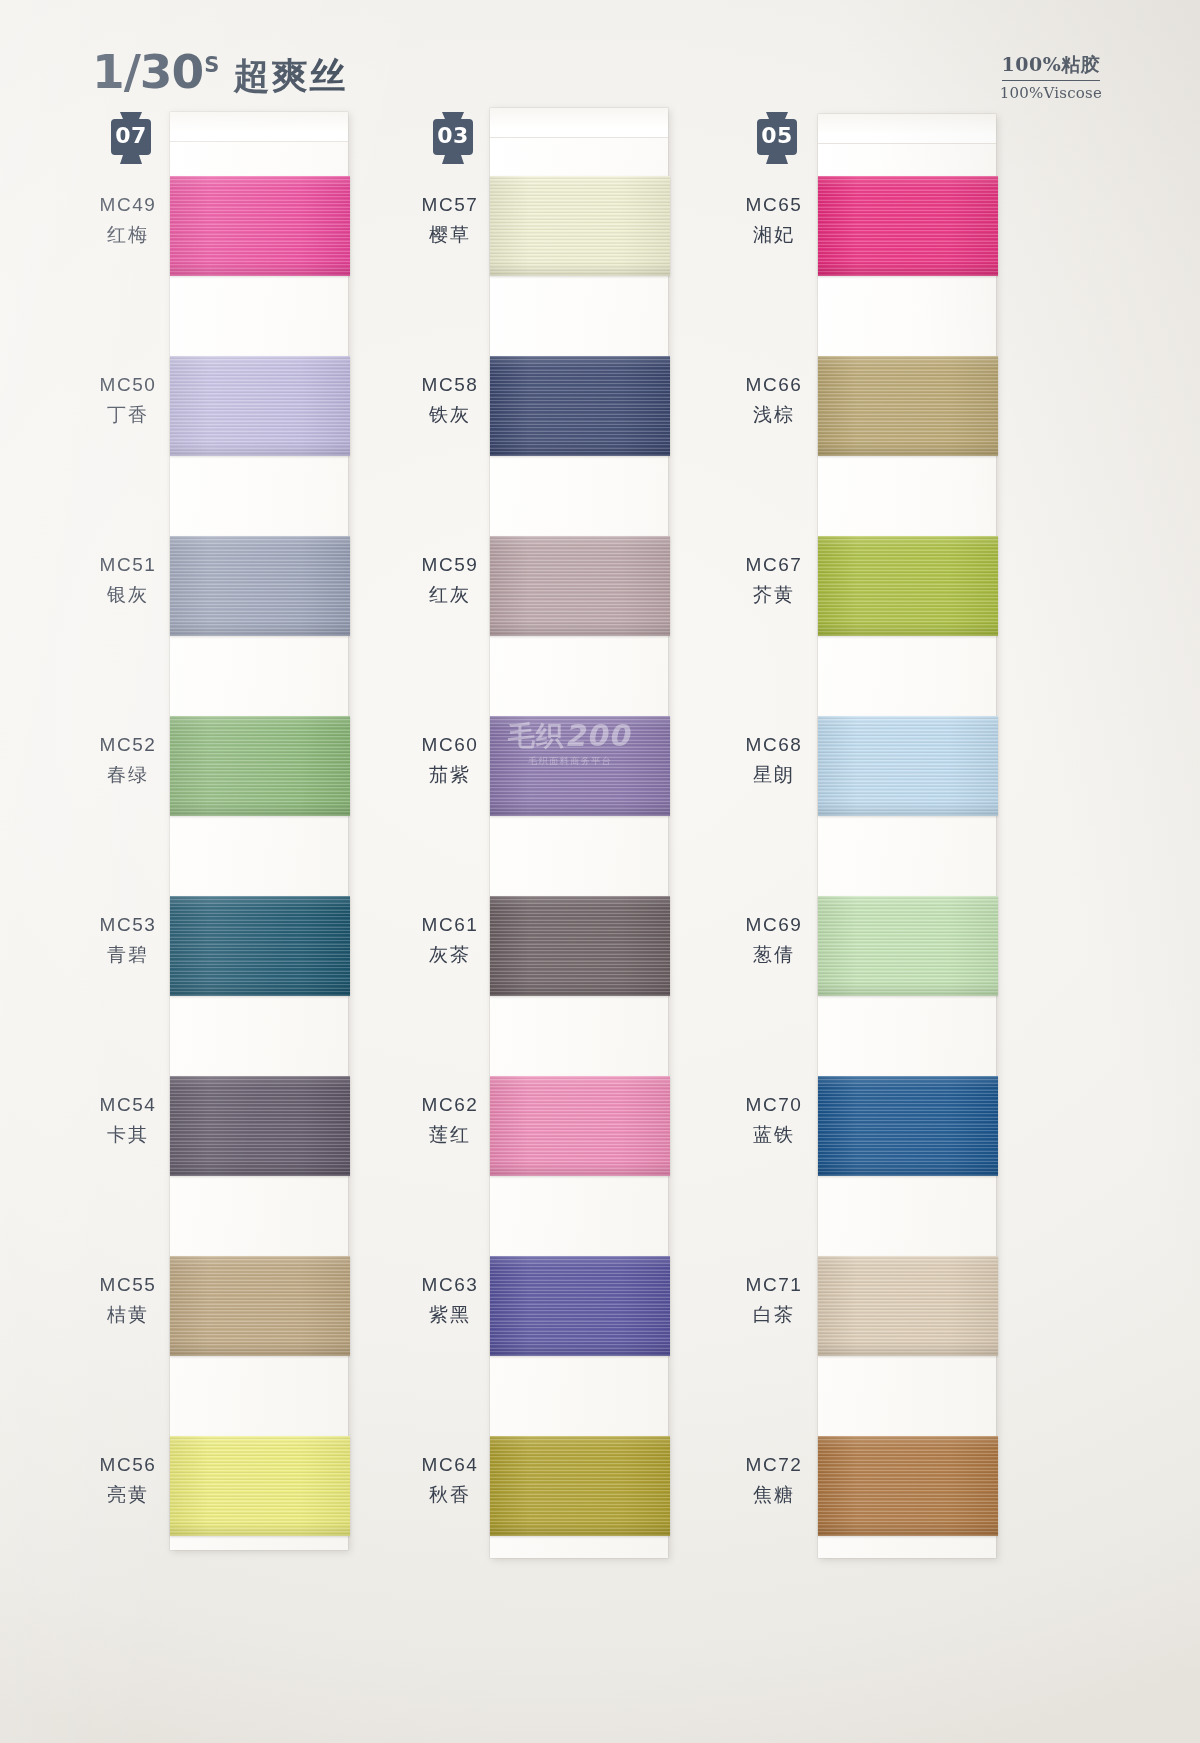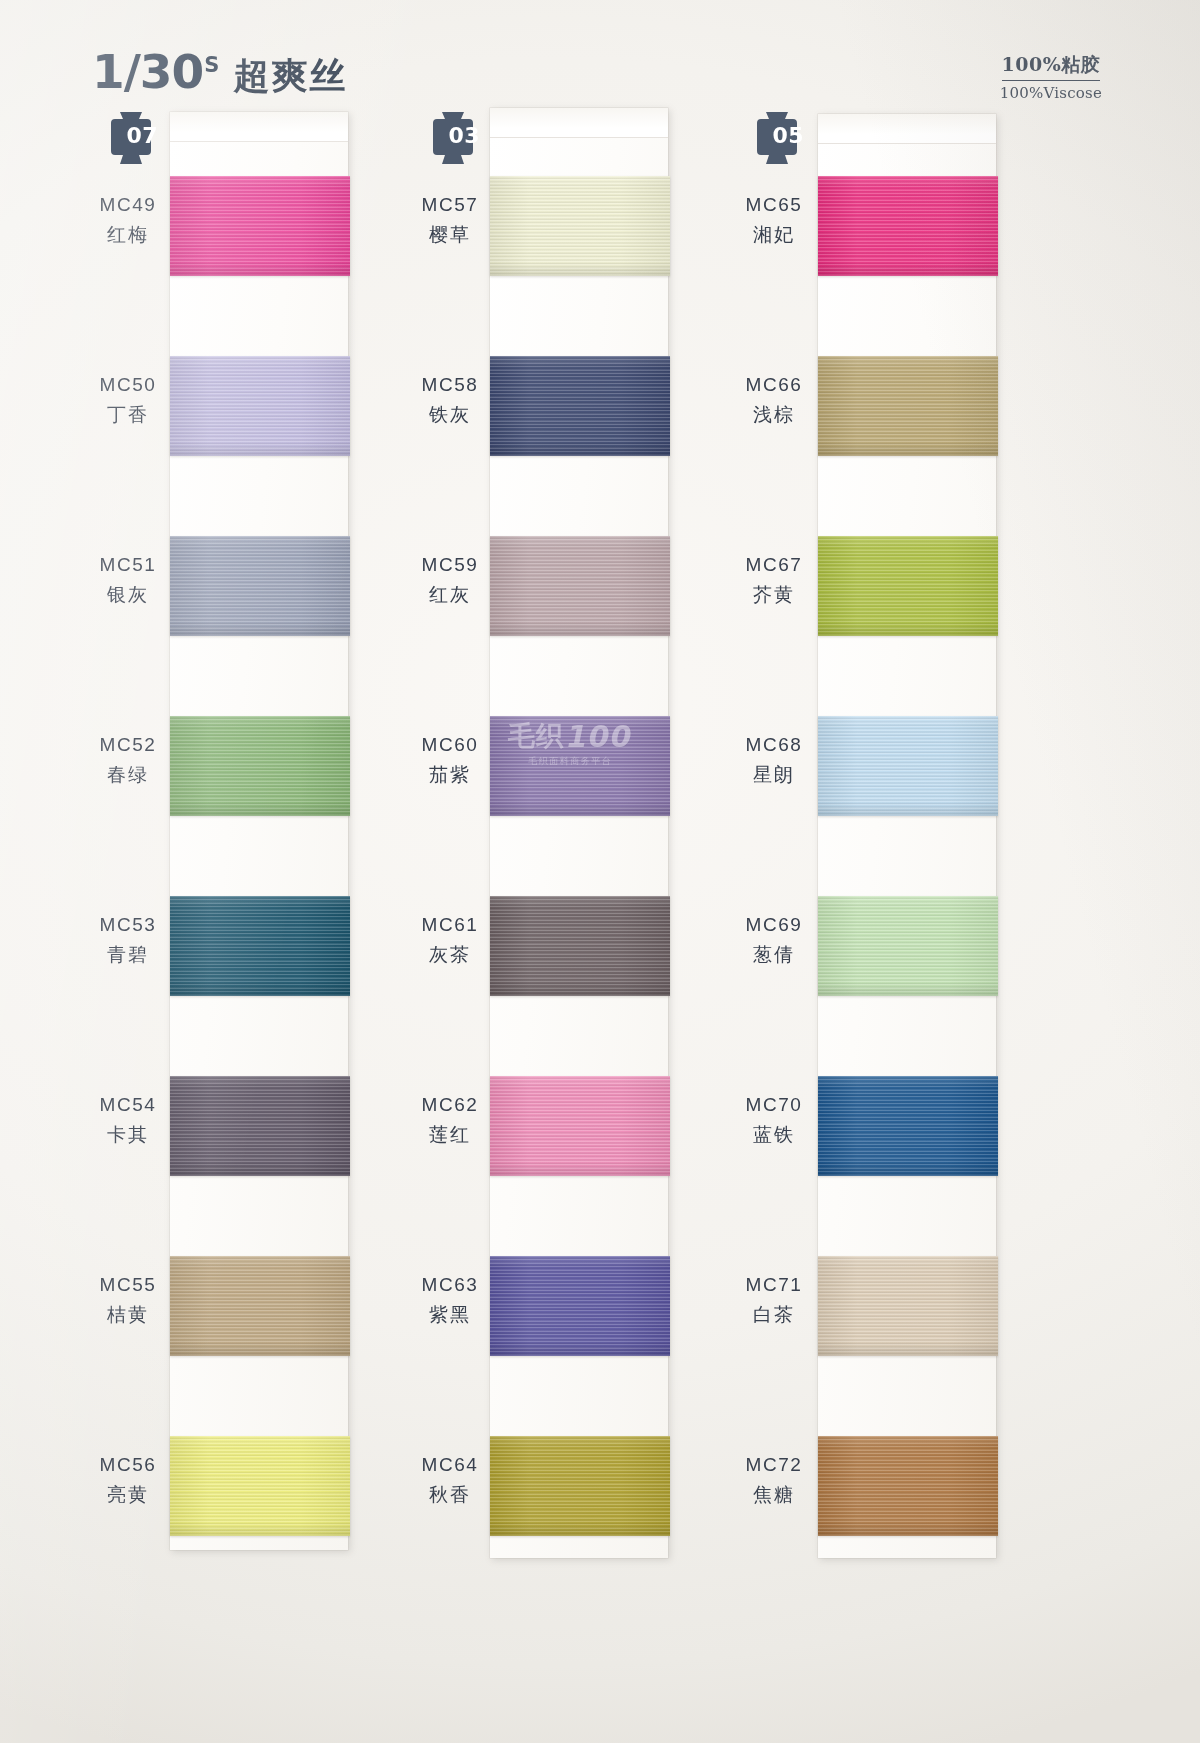--- a/index.html
+++ b/index.html
@@ -109,21 +109,21 @@
     top: 2px;
     width: 54px;
     height: 56px;
     z-index: 5;
   }
   .spool-tag svg { display: block; width: 100%; height: 100%; }
   .spool-num {
     position: absolute;
     left: 0; right: 0;
     top: 13px;
-    text-align: right;
+    text-align: center;
     font-family: "DejaVu Sans", sans-serif;
     font-size: 22px;
     font-weight: 700;
     color: #ffffff;
     letter-spacing: 0.5px;
   }
 
   
   .card-strip {
     position: absolute;
@@ -224,21 +224,21 @@
     text-align: center;
   }
   .wm-main {
     font-family: "DejaVu Serif", "Liberation Serif", serif;
     font-size: 27px;
     font-weight: 700;
     color: #ffffff;
     letter-spacing: 1px;
     text-shadow: 0 1px 1px rgba(0,0,0,0.10);
     display: flex;
-    align-items: flex-end;
+    align-items: flex-start;
     gap: 3px;
   }
   .wm-100 {
     font-family: "DejaVu Sans", sans-serif;
     font-style: italic;
     font-size: 30px;
     font-weight: 700;
   }
   .wm-sub {
     font-family: "DejaVu Sans", sans-serif;
@@ -465,18 +465,18 @@
             <div class="name">焦糖</div>
           </div>
           <div class="swatch" style="background: rgb(176, 121, 68);"></div>
         </div>
       </div>
     </div>
 
   <div class="watermark">
     <div class="wm-main">
       <span>毛织</span>
-        <span class="wm-100">100</span>
+        <span class="wm-100">200</span>
     </div>
     <div class="wm-sub">毛织面料商务平台</div>
   </div>
 
 </div>
 
 </body></html>

